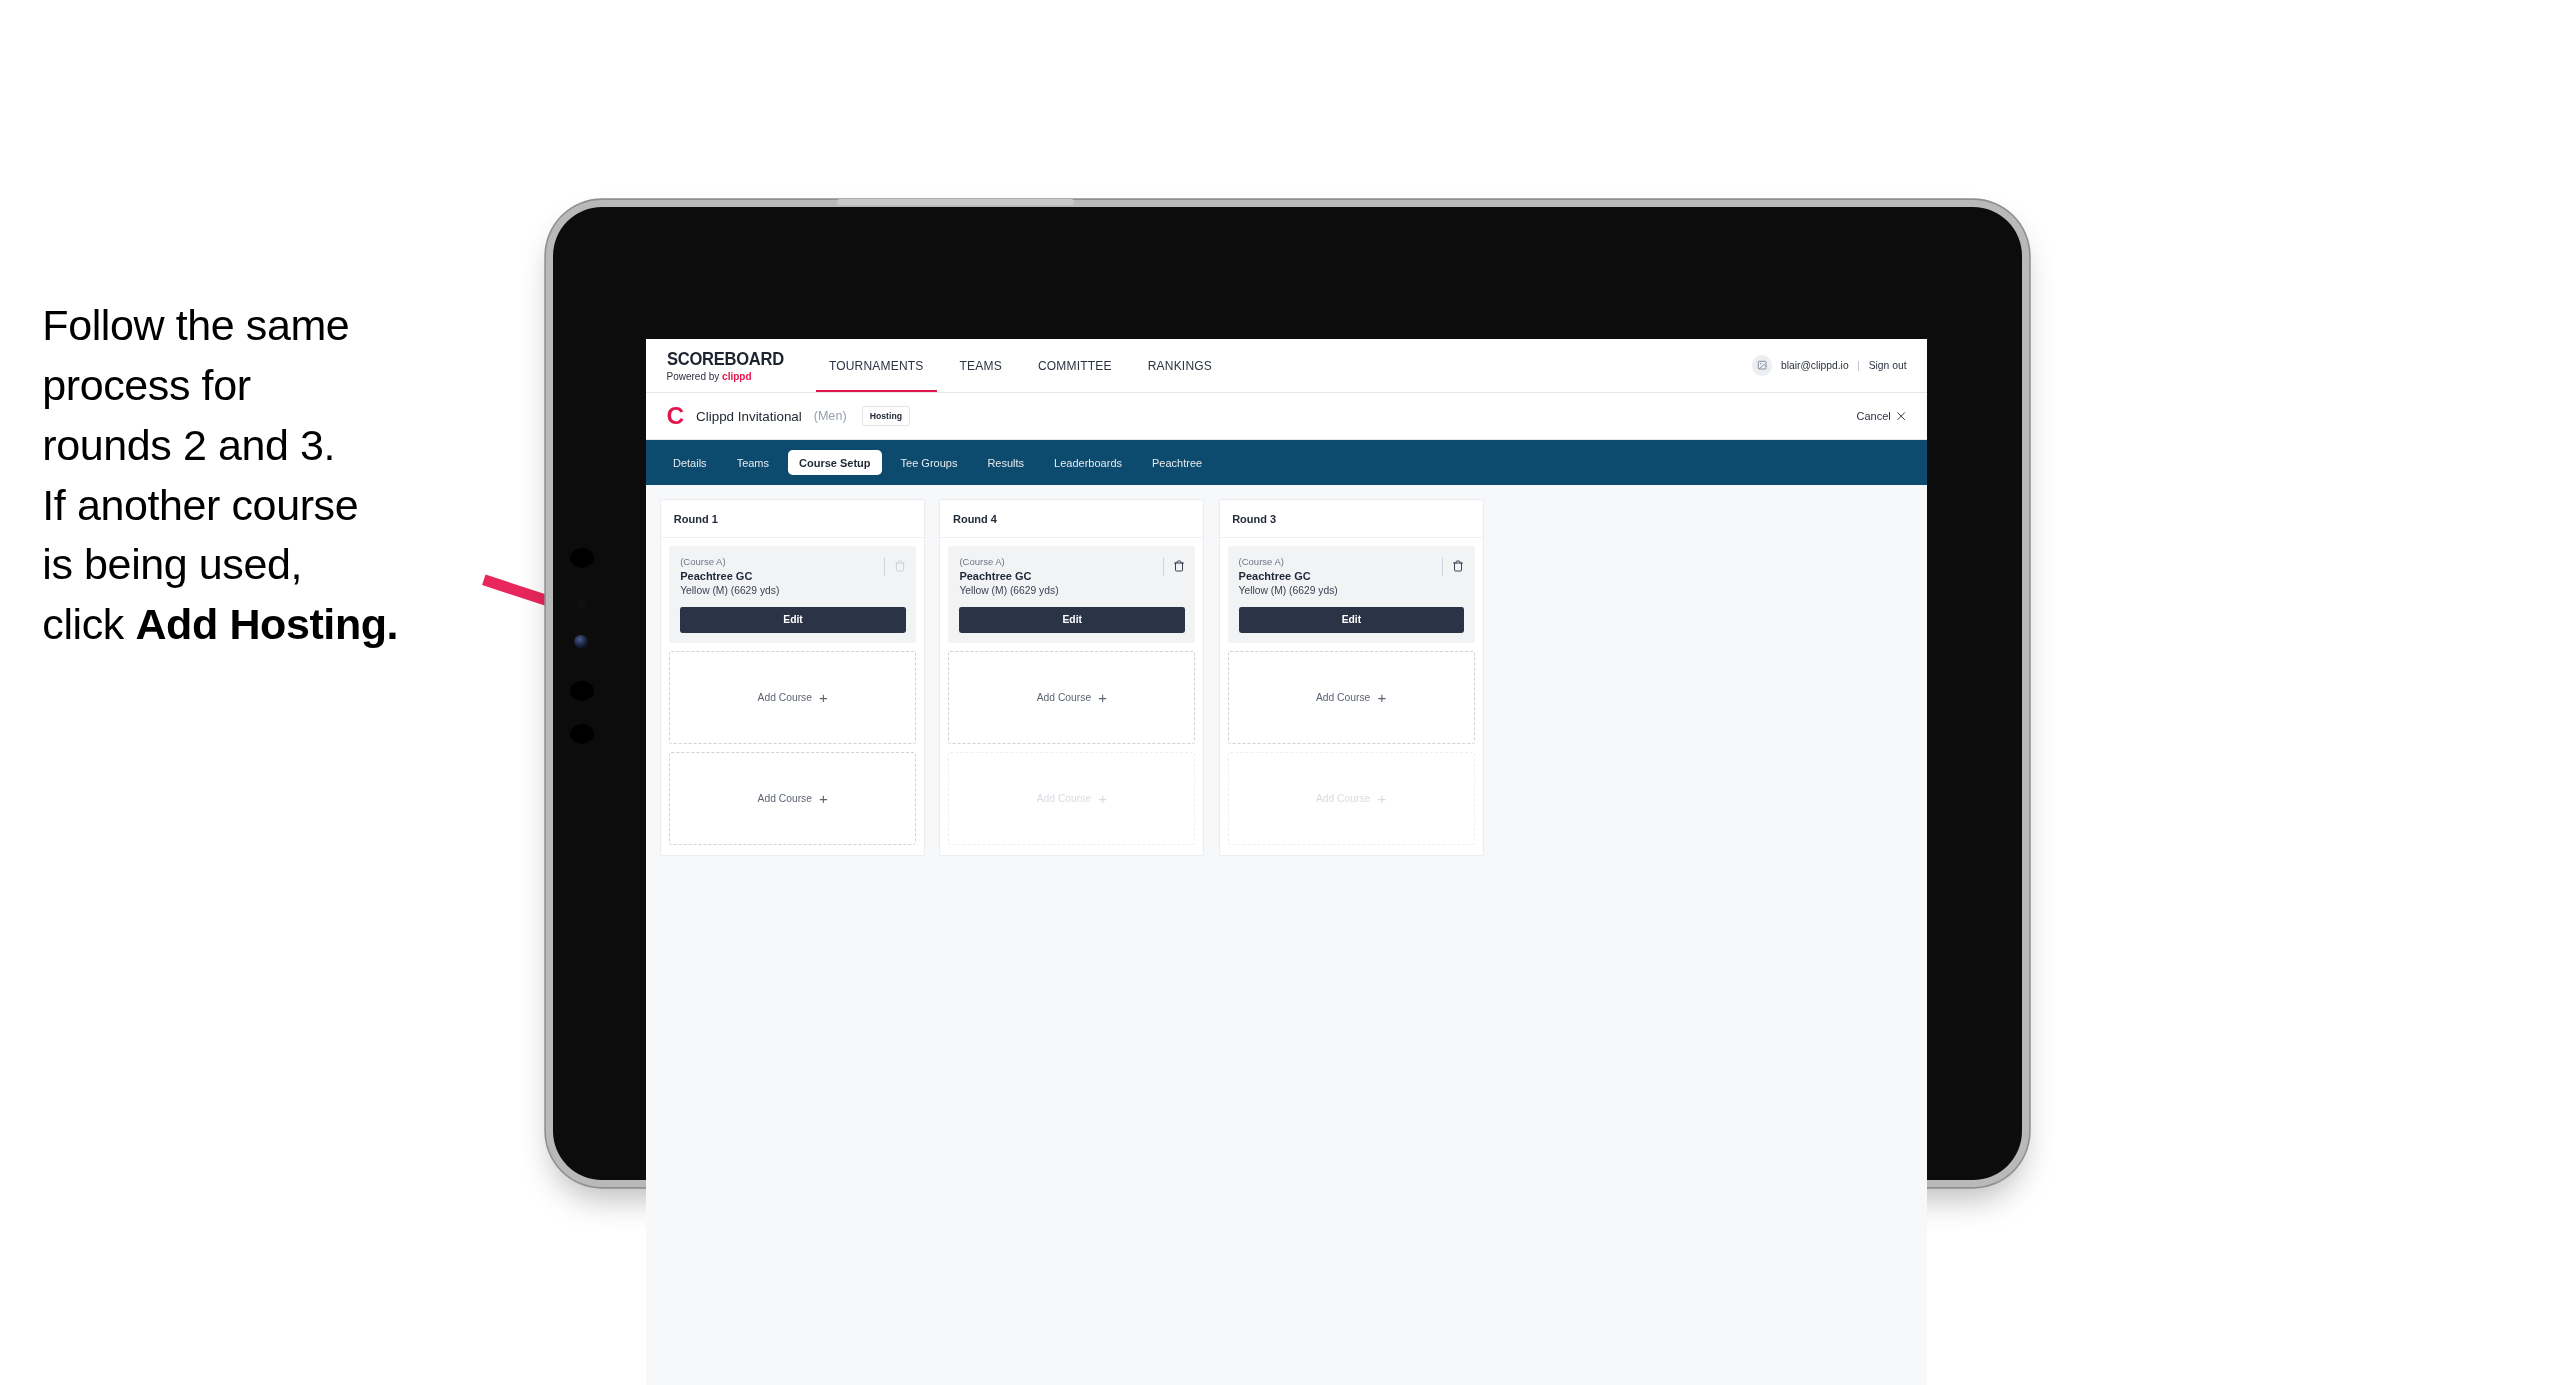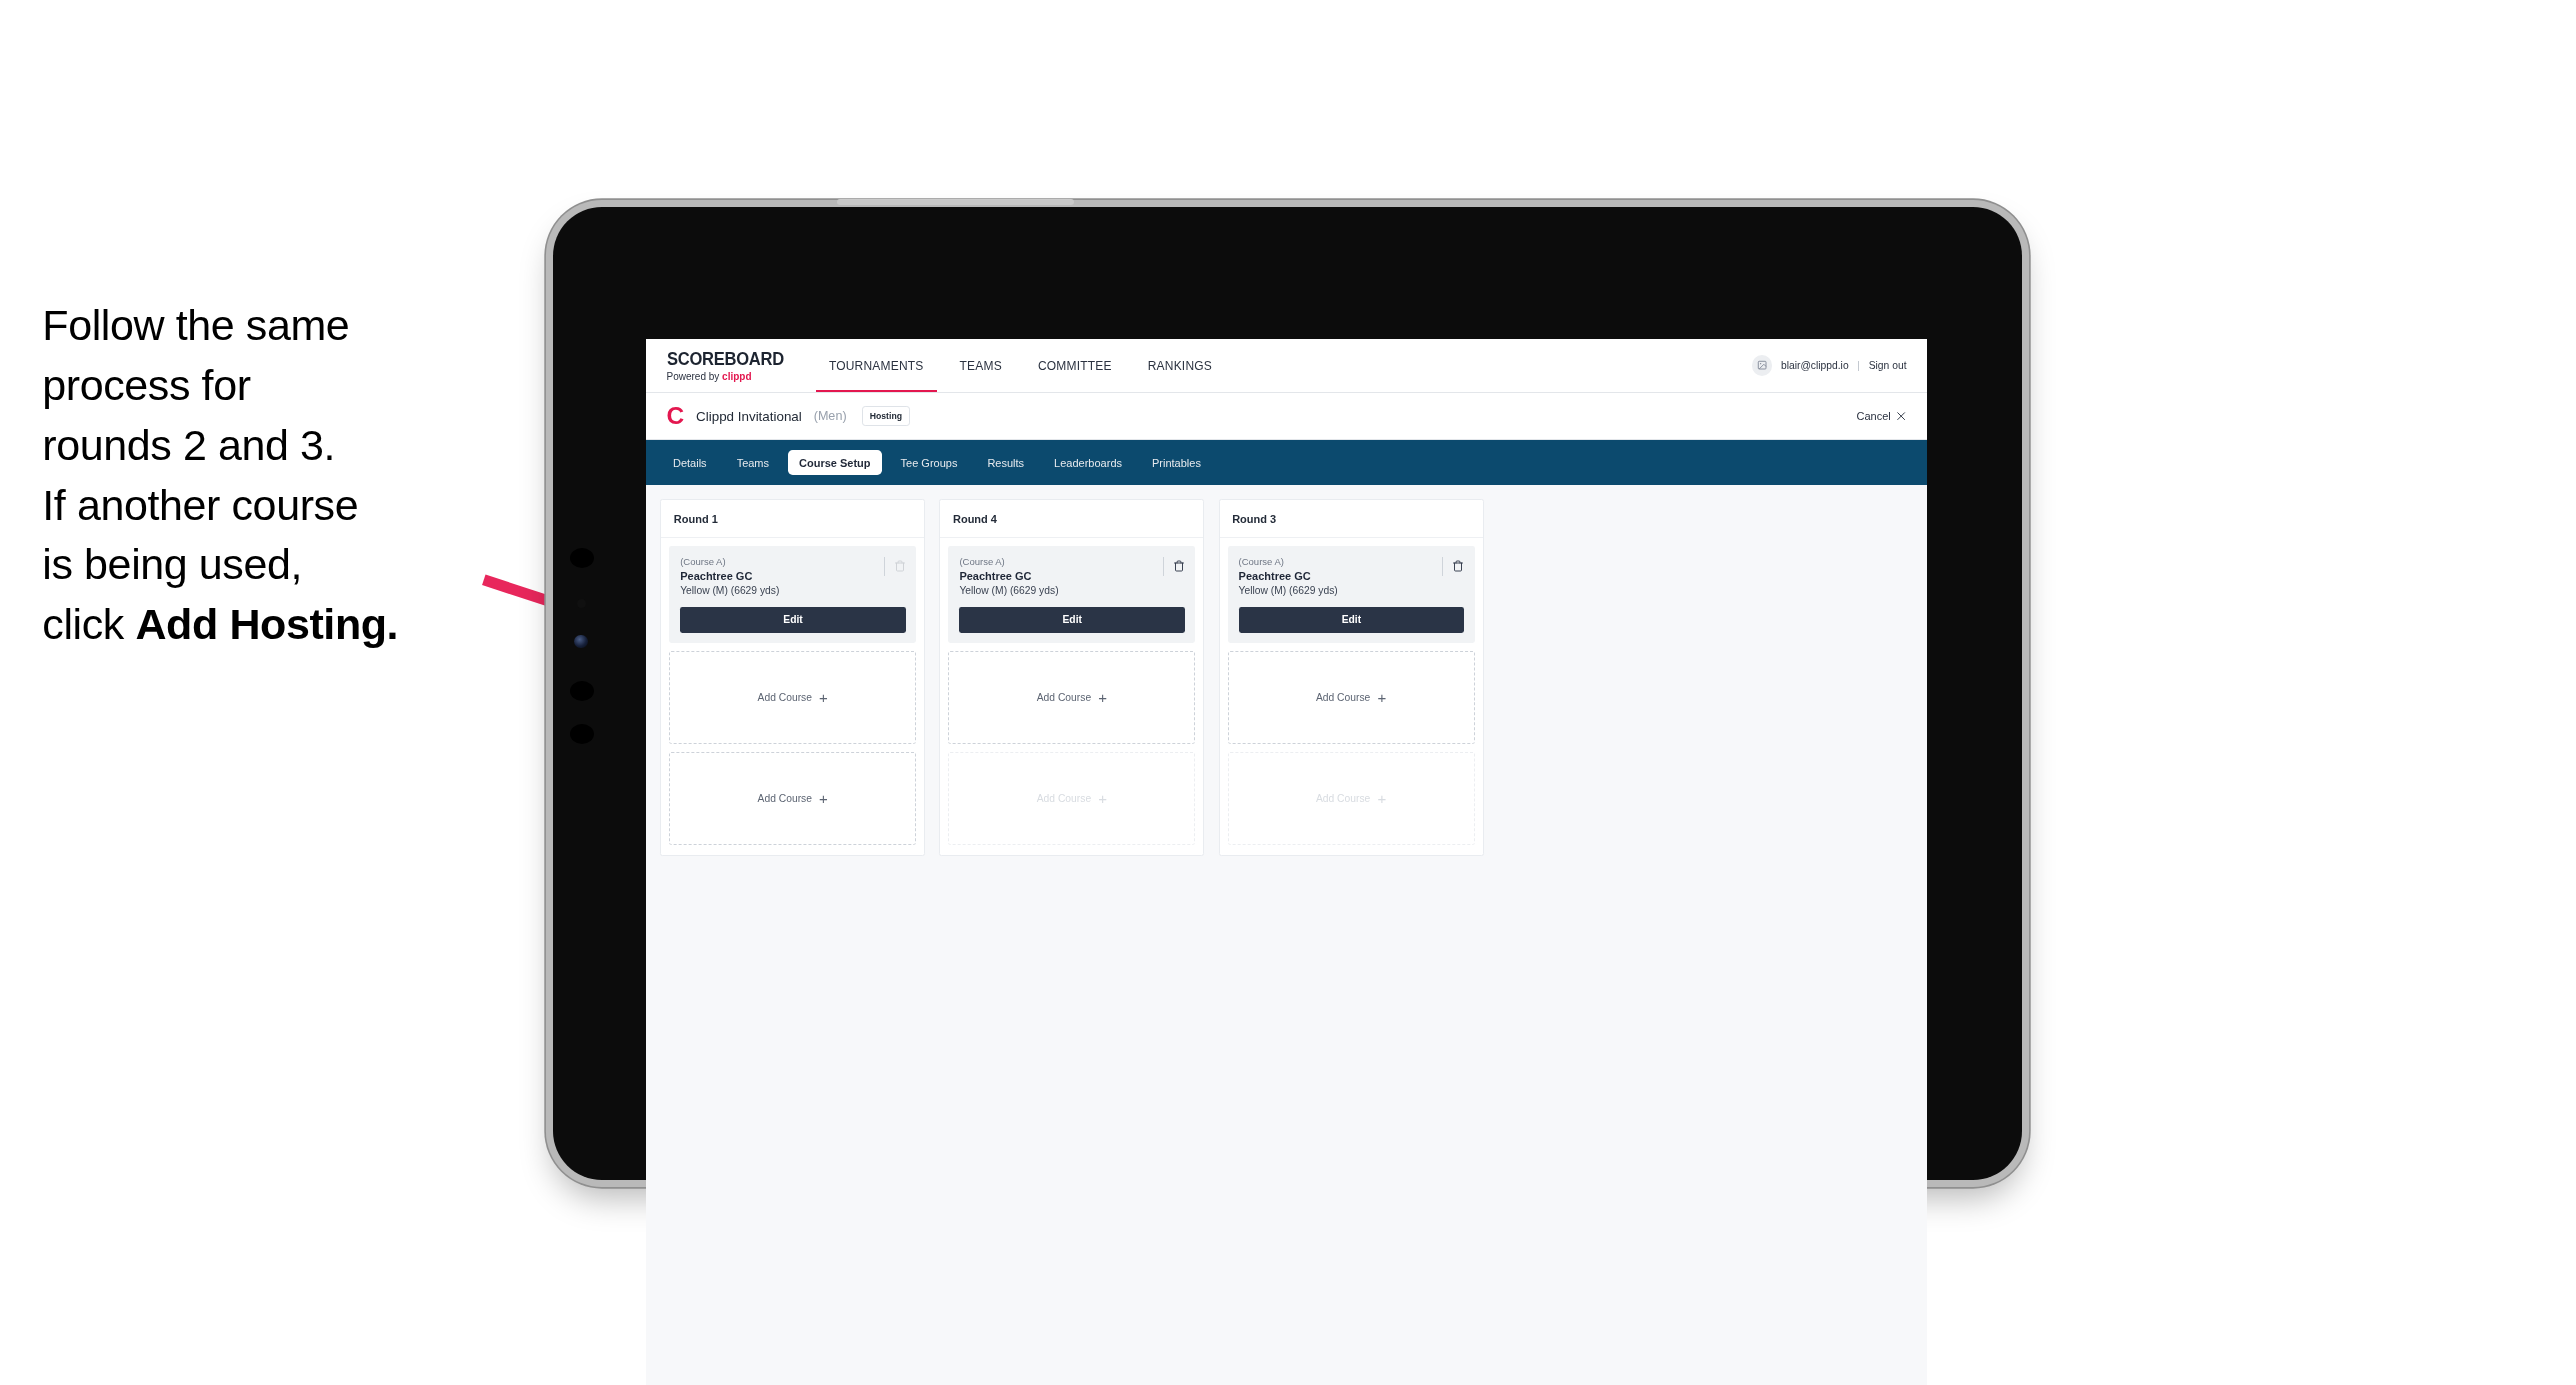--- a/index.html
+++ b/index.html
@@ -371,21 +371,21 @@
         </span>
       </div>
 
       <div class="tabbar">
         <div class="tab">Details</div>
         <div class="tab">Teams</div>
         <div class="tab active">Course Setup</div>
         <div class="tab">Tee Groups</div>
         <div class="tab">Results</div>
         <div class="tab">Leaderboards</div>
-        <div class="tab">Printables</div>
+        <div class="tab">Peachtree</div>
       </div>
 
       <div class="content">
 
         <div class="round-col">
           <div class="round-head">Round 1</div>
           <div class="round-body">
             <div class="course-card">
               <div class="meta">
                 <div class="course-label">(Course A)</div>

